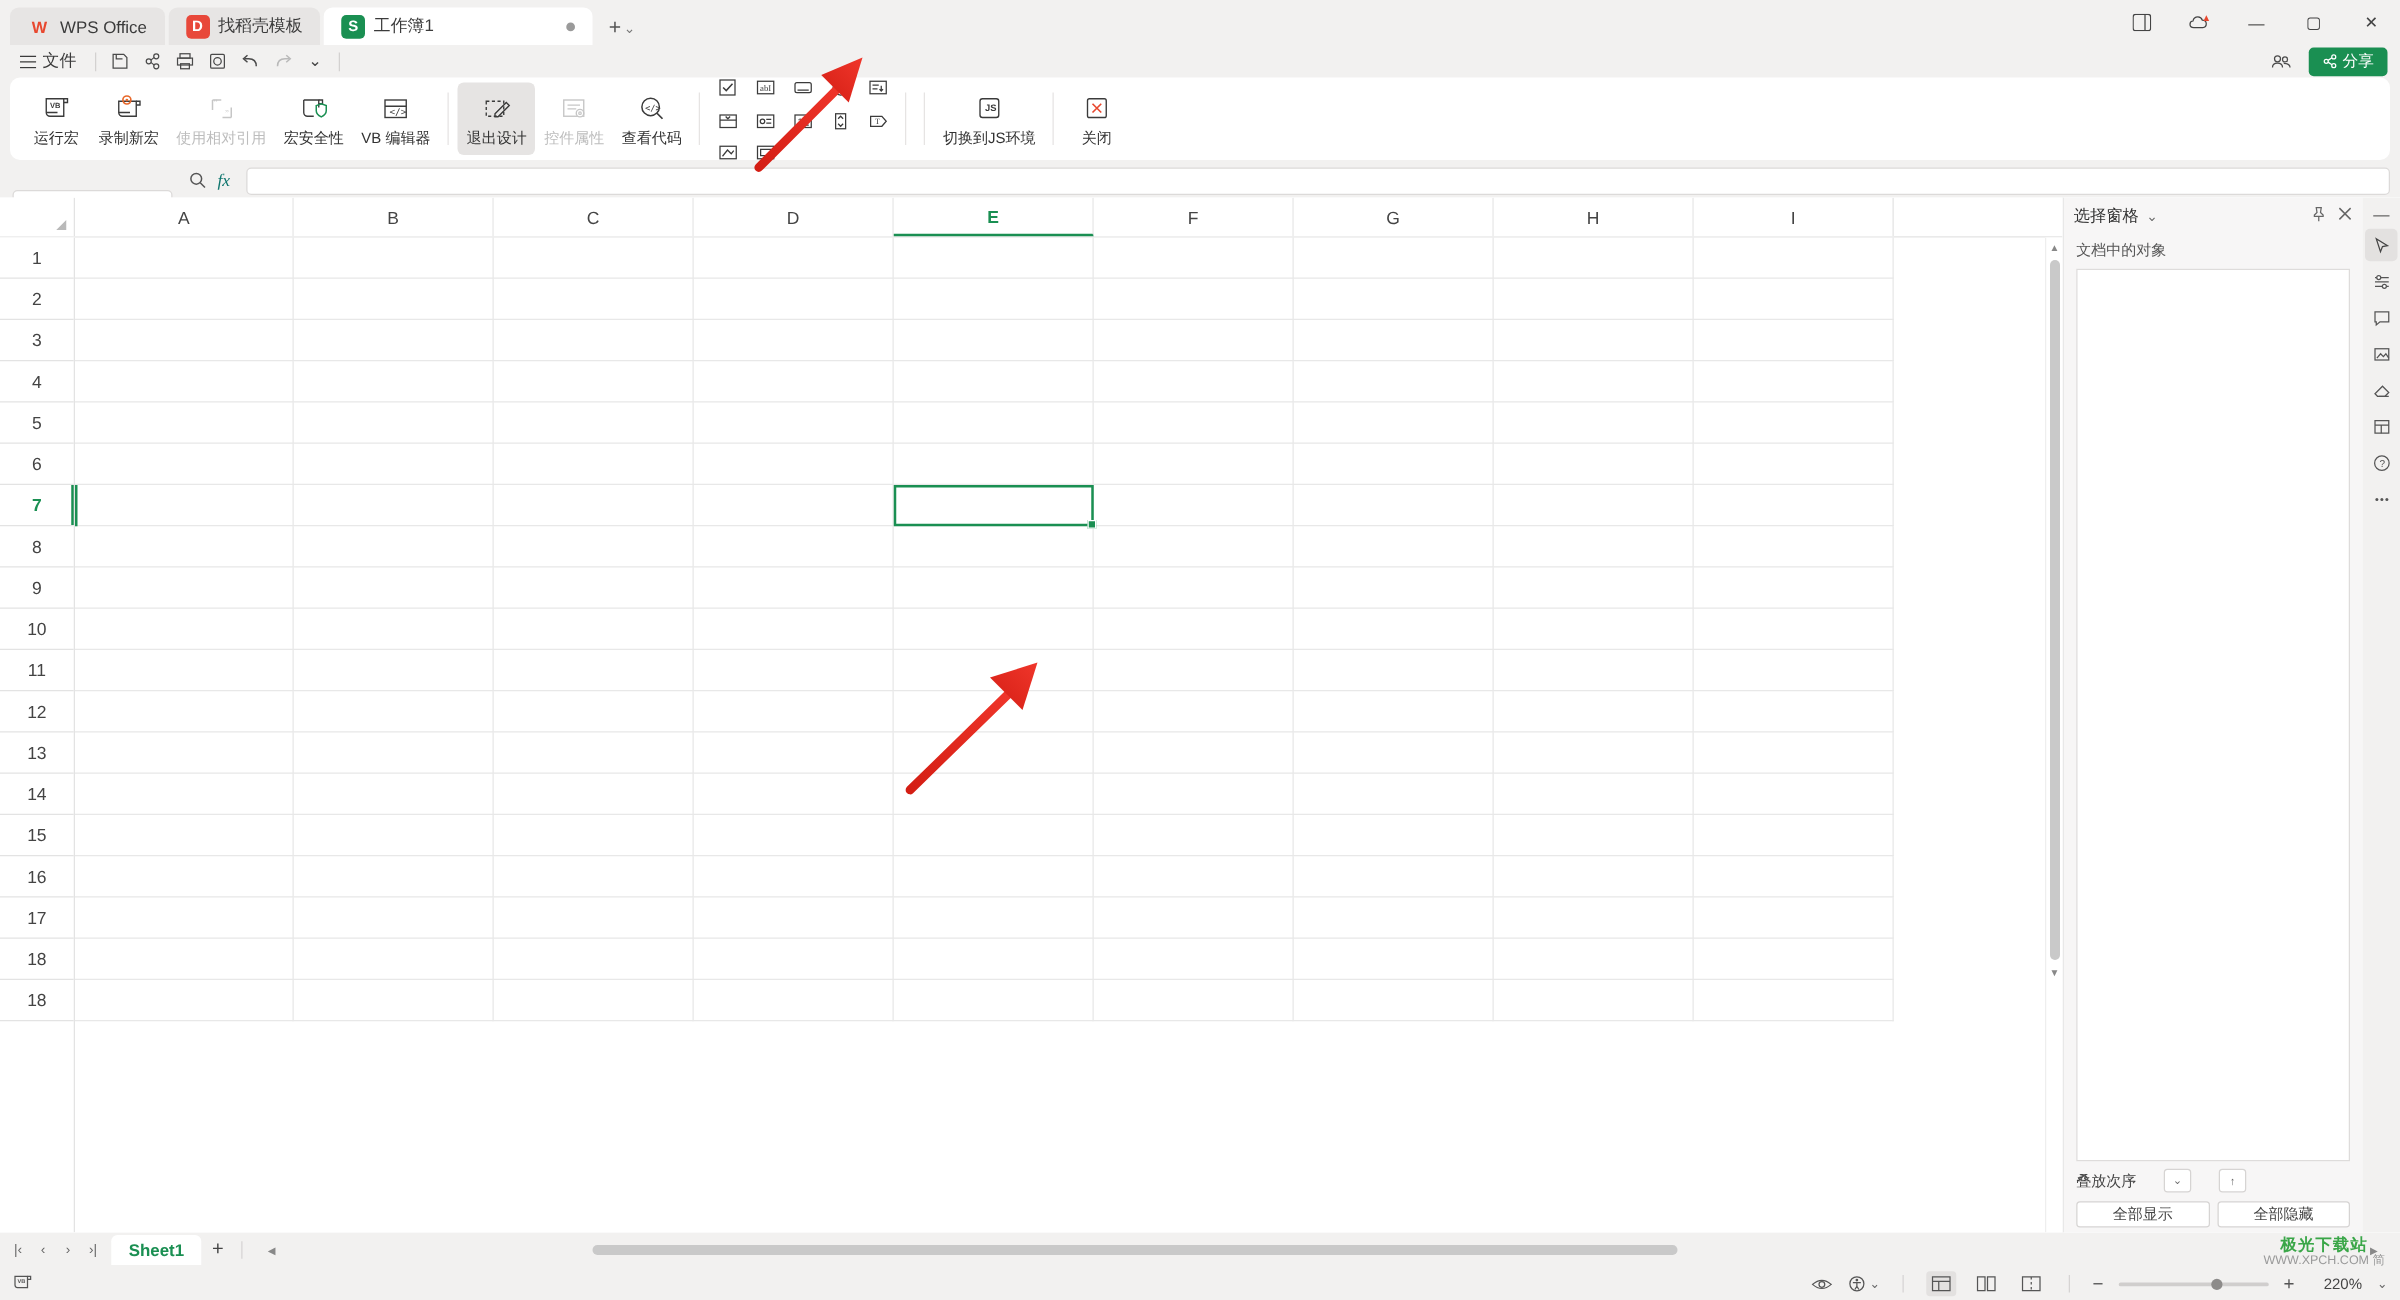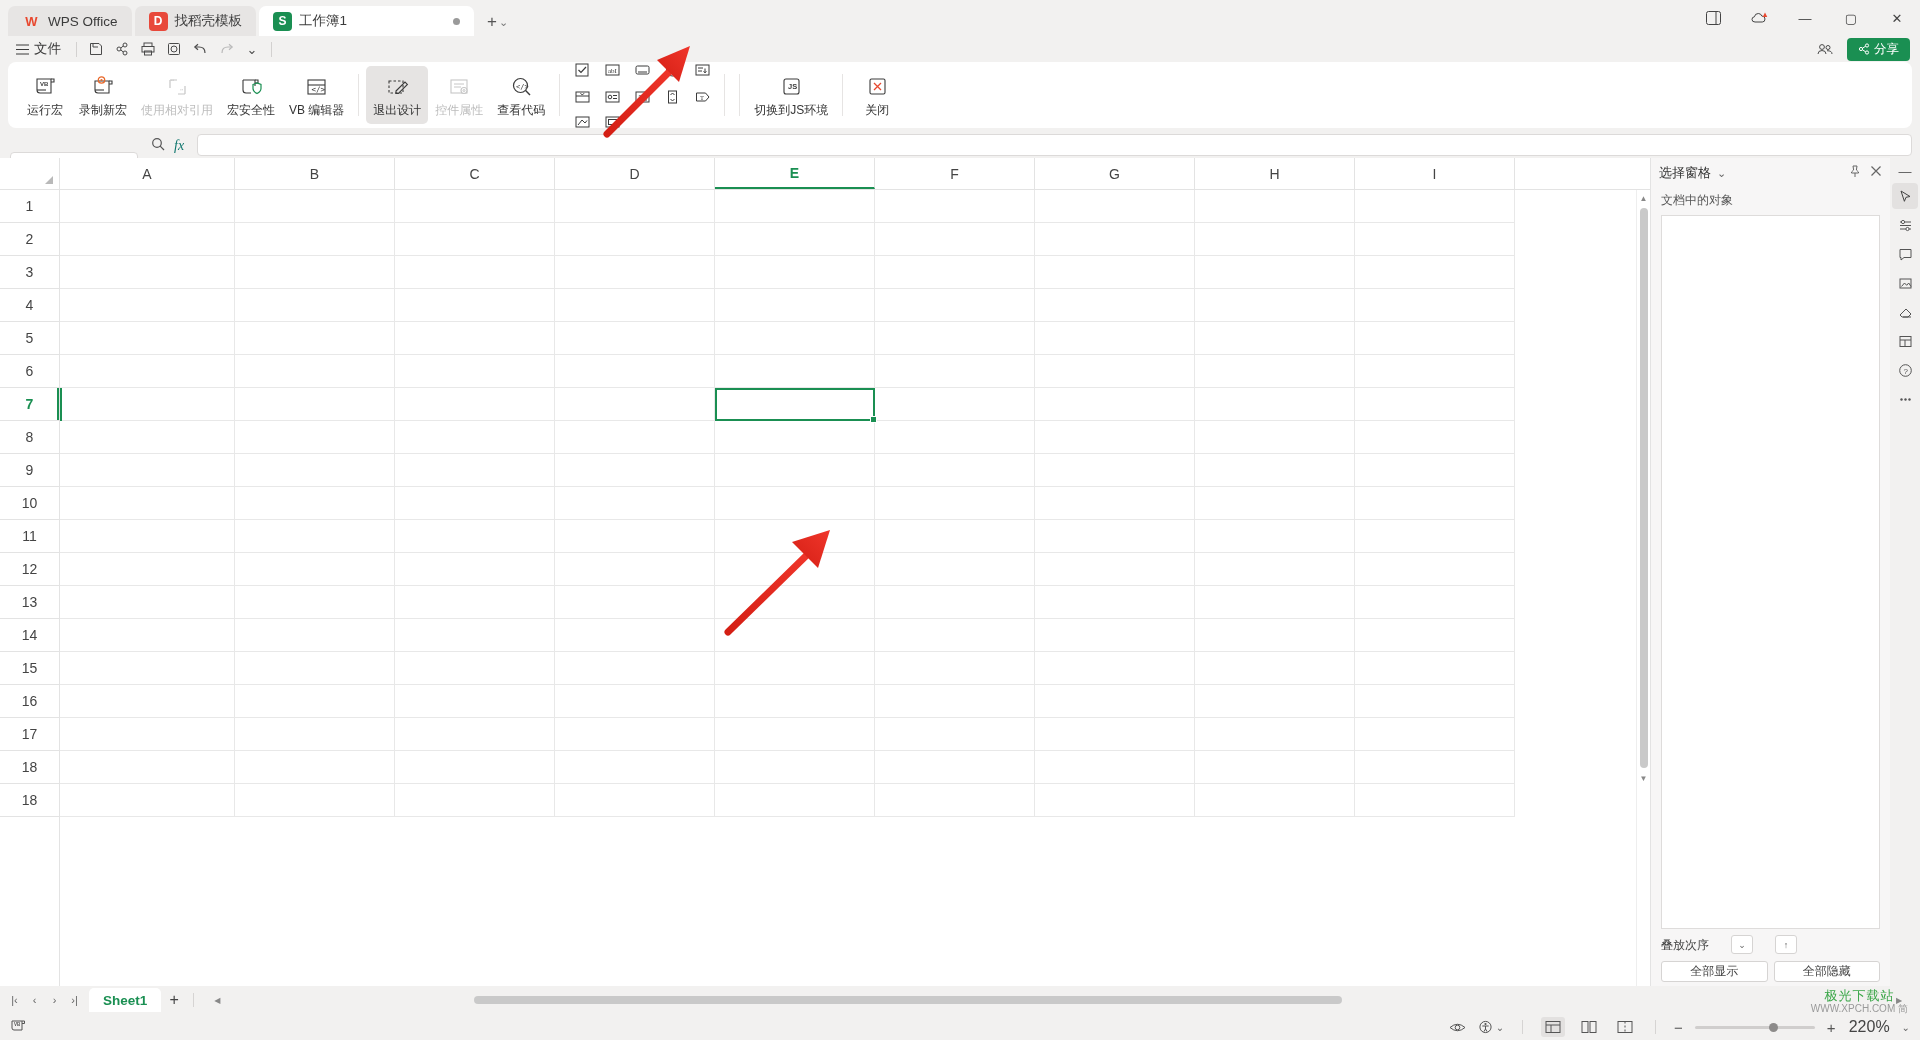--- a/index.html
+++ b/index.html
@@ -134,28 +134,28 @@
 
   
   .statusbar { height:26px; background:#f2f1f0; display:flex; align-items:center; padding:0 10px; gap:10px; position:relative; }
   .sb-right { margin-left:auto; display:flex; align-items:center; gap:12px; }
   .sb-ico { color:#555; display:flex; align-items:center; gap:3px; font-size:12px; }
   .viewbtn { width:24px; height:20px; display:flex; align-items:center; justify-content:center; border-radius:3px; color:#555; }
   .viewbtn.sel { background:#e3e1e0; }
   .zoomslider { width:120px; height:14px; display:flex; align-items:center; position:relative; }
   .zs-track { flex:1; height:3px; background:#d0cecd; border-radius:2px; }
   .zs-thumb { position:absolute; left:62%; width:9px; height:9px; background:#8d8b8a; border-radius:50%; }
-  .zoomlbl { font-size:16px; color:#444; min-width:42px; text-align:right; }
+  .zoomlbl { font-size:12px; color:#444; min-width:42px; text-align:right; }
 
   
   .arrow { position:absolute; pointer-events:none; }
 
   
   .wm { position:absolute; right:14px; bottom:4px; display:flex; flex-direction:column; align-items:center; line-height:1.1; }
-  .wm-top { color:#3aa648; font-size:13px; font-weight:normal; letter-spacing:1px;}
+  .wm-top { color:#3aa648; font-size:13px; font-weight:bold; letter-spacing:1px;}
   .wm-sub { color:#9a9a9a; font-size:10px; }
 </style>
 </head>
 <body>
 
 <div class="app">
 
   <div class="titlebar">
     <div class="tabstrip">
       <div class="ttab soft">

